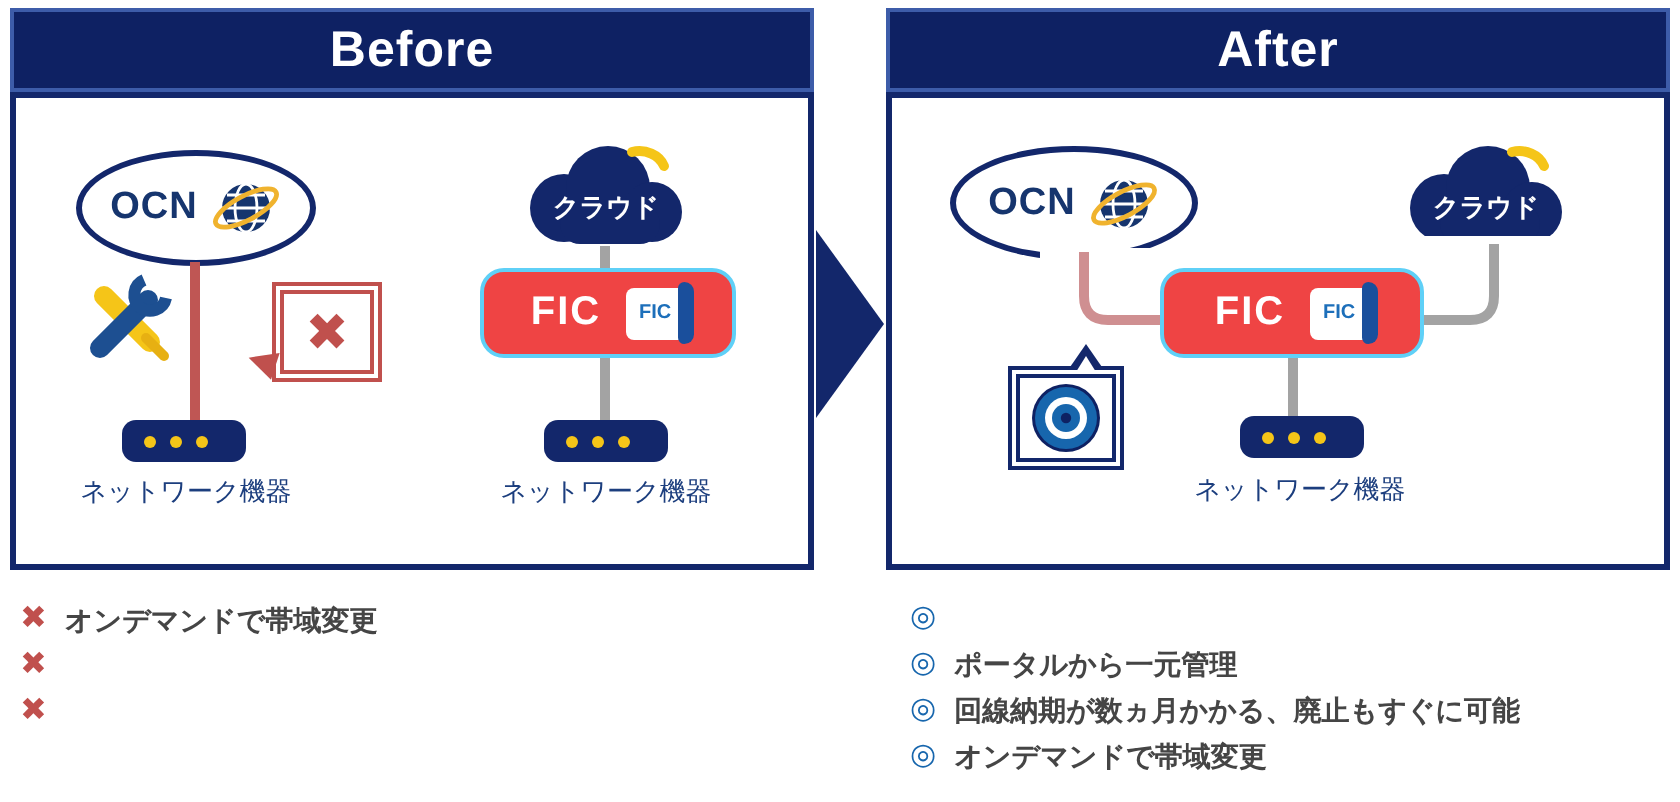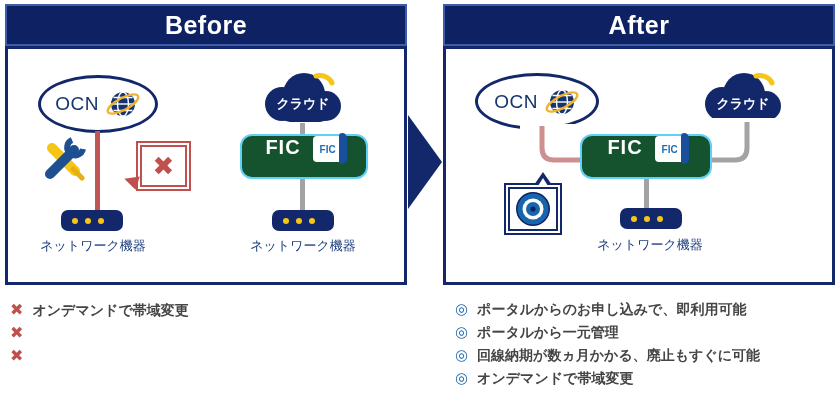--- a/index.html
+++ b/index.html
@@ -19,29 +19,29 @@
   .panel-body {
     position:absolute; left:0; right:0; top:42px; bottom:0;
     background:#ffffff; border:3px solid #13276b;
   }
 
   
   .ocn-oval {
     position:absolute; background:#ffffff; border:3px solid #13276b; border-radius:50%;
     display:flex; align-items:center; justify-content:center; gap:6px; z-index:2;
   }
-  .ocn-oval .ocn-text { color:#16356e; font-size:19px; font-weight:normal; letter-spacing:.5px; }
+  .ocn-oval .ocn-text { color:#16356e; font-size:19px; font-weight:bold; letter-spacing:.5px; }
   .cloud { position:absolute; z-index:2; }
   .cloud .cloud-label {
     position:absolute; left:0; right:0; top:27px; text-align:center;
     color:#ffffff; font-size:13px; font-weight:bold; z-index:3;
   }
   .fic-box {
-    position:absolute; background:#14532d; border:2px solid #5fd0f7; border-radius:12px;
-    display:flex; align-items:flex-start; justify-content:center; gap:12px; z-index:5;
+    position:absolute; background:#ef4444; border:2px solid #5fd0f7; border-radius:12px;
+    display:flex; align-items:center; justify-content:center; gap:12px; z-index:5;
   }
   .fic-box .fic-text { color:#ffffff; font-size:20px; font-weight:bold; letter-spacing:1px; }
   .fic-doc {
     position:relative; width:30px; height:26px; background:#ffffff; border-radius:4px;
     display:flex; align-items:center; justify-content:center;
   }
   .fic-doc .fic-doc-text { color:#1d6fba; font-size:10px; font-weight:bold; }
   .fic-doc .fic-doc-fold {
     position:absolute; right:-4px; top:-3px; width:8px; height:31px;
     background:#1a4f9c; border-radius:4px 6px 6px 4px;
@@ -278,21 +278,20 @@
       <span class="marker marker-x">✖</span>
     </div>
     <div class="list-item">
       <span class="marker marker-x">✖</span>
     </div>
   </div>
 
   <div class="bullet-list benefits-list">
     <div class="list-item">
       <span class="marker marker-o">◎</span>
-      <span class="item-text">ポータルからのお申し込みで、即利用可能</span>
     </div>
     <div class="list-item">
       <span class="marker marker-o">◎</span>
       <span class="item-text">ポータルから一元管理</span>
     </div>
     <div class="list-item">
       <span class="marker marker-o">◎</span>
       <span class="item-text">回線納期が数ヵ月かかる、廃止もすぐに可能</span>
     </div>
     <div class="list-item">

